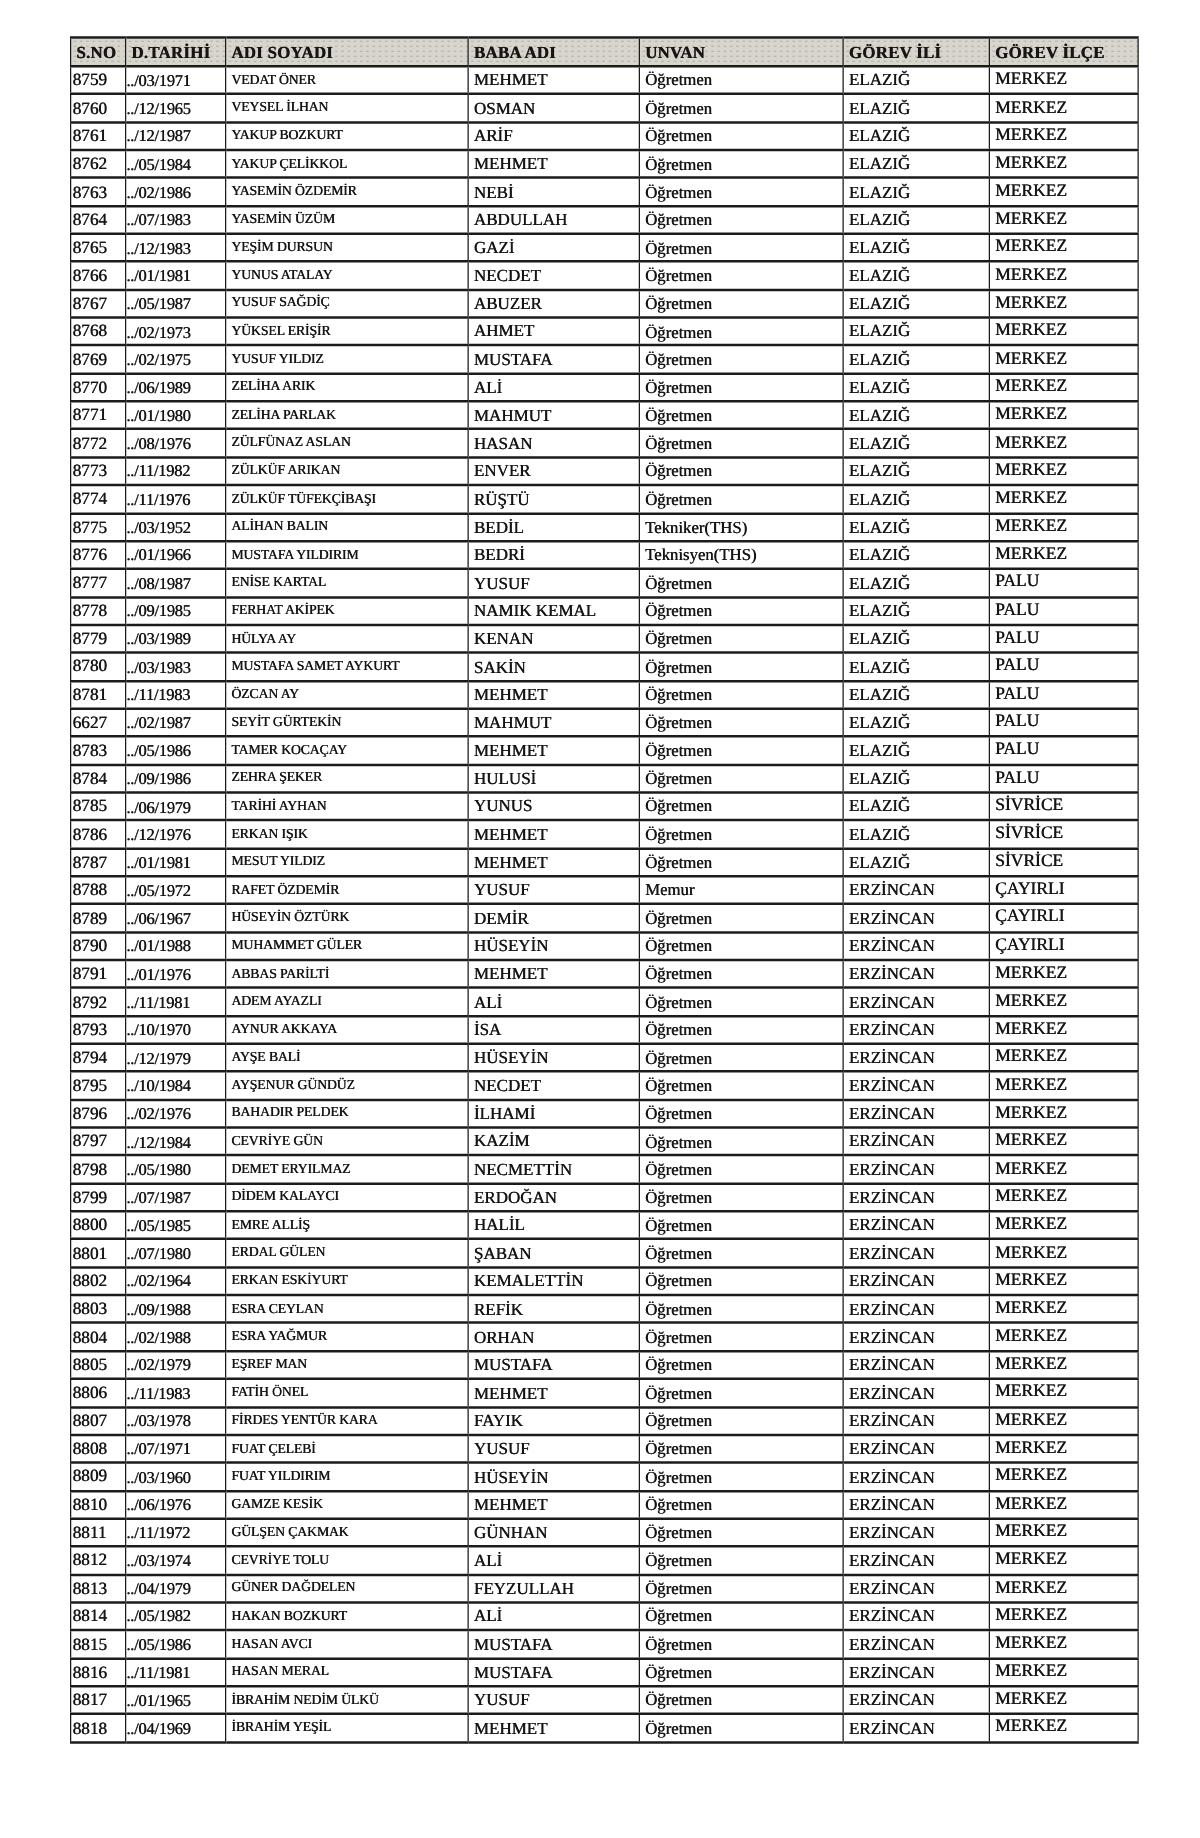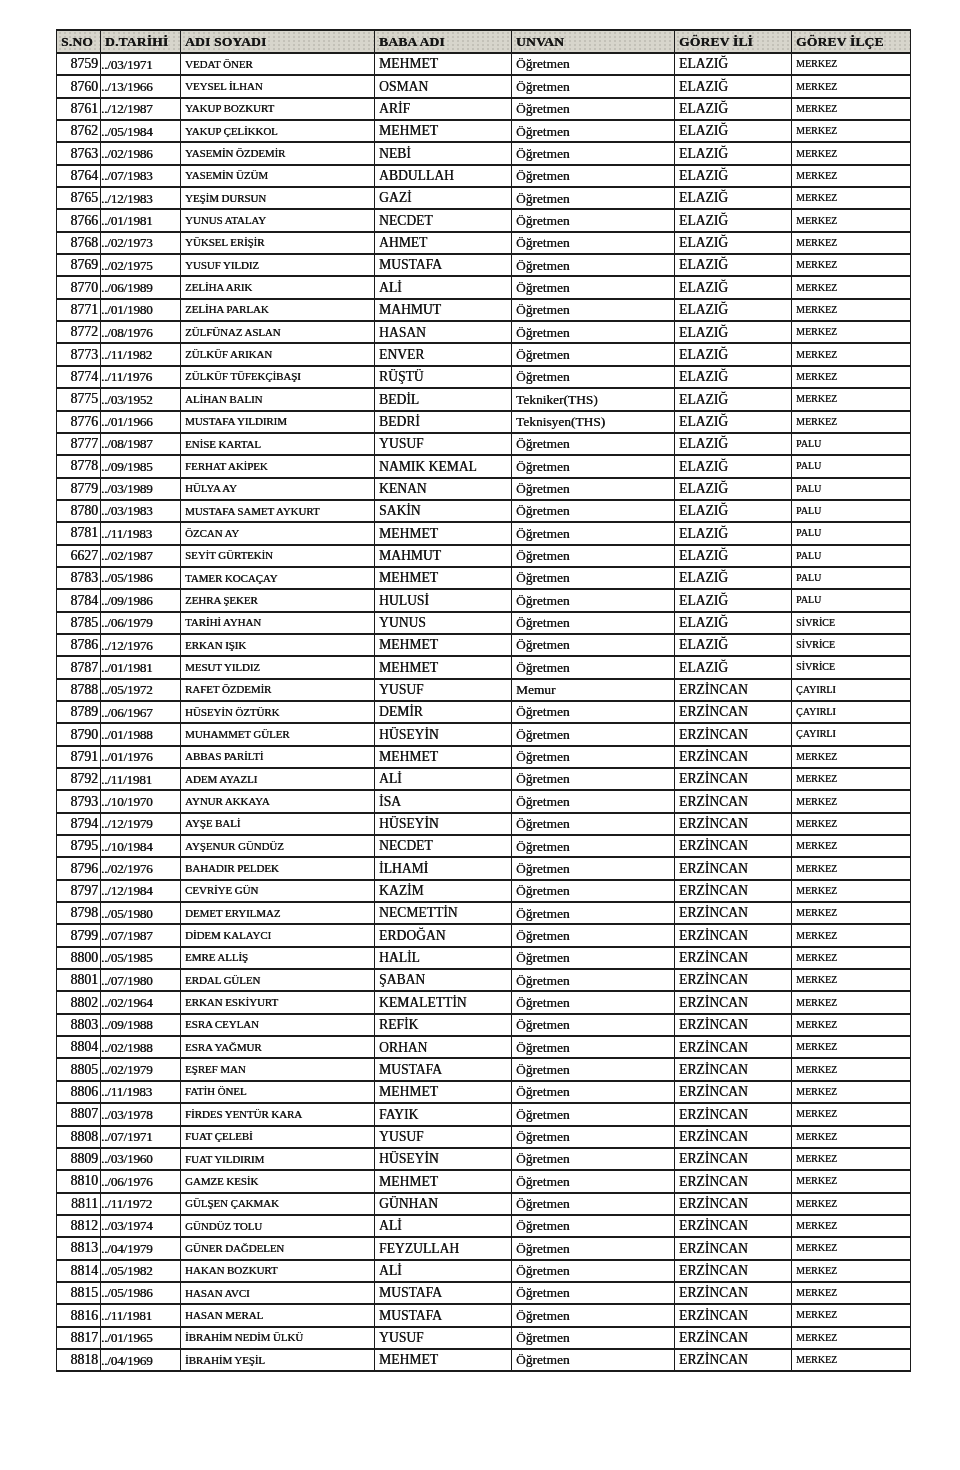--- a/index.html
+++ b/index.html
@@ -45,27 +45,27 @@
     font-weight: bold;
     text-align: left;
     letter-spacing: 0.2px;
   }
   .scan-table td {
     height: 20.35px;
     font-size: 14px;
     line-height: 1;
   }
   
-  .scan-table td.c0 { text-align: right; padding-left: 1px; font-size: 13.8px; }
+  .scan-table td.c0 { text-align: left; padding-left: 1px; font-size: 13.8px; }
   .scan-table td.c1 { font-size: 13.2px; letter-spacing: -0.2px; padding-left: 0; }
   .scan-table td.c2 { font-size: 11px; letter-spacing: -0.1px; }
   .scan-table td.c3 { font-size: 13.6px; }
   .scan-table td.c4 { font-size: 13.4px; margin-left: 25px; }
   .scan-table td.c5 { font-size: 13.6px; }
-  .scan-table td.c6 { font-size: 10px; }
+  .scan-table td.c6 { font-size: 14px; }
 </style>
 </head>
 <body>
 
 <div class="page">
   <table class="scan-table">
     <colgroup>
       <col style="width:44px">
       <col style="width:80px">
       <col style="width:194px">
@@ -90,21 +90,21 @@
           <td class="c0">8759</td>
           <td class="c1">../03/1971</td>
           <td class="c2">VEDAT ÖNER</td>
           <td class="c3">MEHMET</td>
           <td class="c4">Öğretmen</td>
           <td class="c5">ELAZIĞ</td>
           <td class="c6">MERKEZ</td>
         </tr>
         <tr>
           <td class="c0">8760</td>
-          <td class="c1">../13/1966</td>
+          <td class="c1">../12/1965</td>
           <td class="c2">VEYSEL İLHAN</td>
           <td class="c3">OSMAN</td>
           <td class="c4">Öğretmen</td>
           <td class="c5">ELAZIĞ</td>
           <td class="c6">MERKEZ</td>
         </tr>
         <tr>
           <td class="c0">8761</td>
           <td class="c1">../12/1987</td>
           <td class="c2">YAKUP BOZKURT</td>
@@ -147,20 +147,29 @@
           <td class="c3">GAZİ</td>
           <td class="c4">Öğretmen</td>
           <td class="c5">ELAZIĞ</td>
           <td class="c6">MERKEZ</td>
         </tr>
         <tr>
           <td class="c0">8766</td>
           <td class="c1">../01/1981</td>
           <td class="c2">YUNUS ATALAY</td>
           <td class="c3">NECDET</td>
+          <td class="c4">Öğretmen</td>
+          <td class="c5">ELAZIĞ</td>
+          <td class="c6">MERKEZ</td>
+        </tr>
+        <tr>
+          <td class="c0">8767</td>
+          <td class="c1">../05/1987</td>
+          <td class="c2">YUSUF SAĞDİÇ</td>
+          <td class="c3">ABUZER</td>
           <td class="c4">Öğretmen</td>
           <td class="c5">ELAZIĞ</td>
           <td class="c6">MERKEZ</td>
         </tr>
         <tr>
           <td class="c0">8768</td>
           <td class="c1">../02/1973</td>
           <td class="c2">YÜKSEL ERİŞİR</td>
           <td class="c3">AHMET</td>
           <td class="c4">Öğretmen</td>
@@ -550,21 +559,21 @@
           <td class="c1">../11/1972</td>
           <td class="c2">GÜLŞEN ÇAKMAK</td>
           <td class="c3">GÜNHAN</td>
           <td class="c4">Öğretmen</td>
           <td class="c5">ERZİNCAN</td>
           <td class="c6">MERKEZ</td>
         </tr>
         <tr>
           <td class="c0">8812</td>
           <td class="c1">../03/1974</td>
-          <td class="c2">GÜNDÜZ TOLU</td>
+          <td class="c2">CEVRİYE TOLU</td>
           <td class="c3">ALİ</td>
           <td class="c4">Öğretmen</td>
           <td class="c5">ERZİNCAN</td>
           <td class="c6">MERKEZ</td>
         </tr>
         <tr>
           <td class="c0">8813</td>
           <td class="c1">../04/1979</td>
           <td class="c2">GÜNER DAĞDELEN</td>
           <td class="c3">FEYZULLAH</td>

